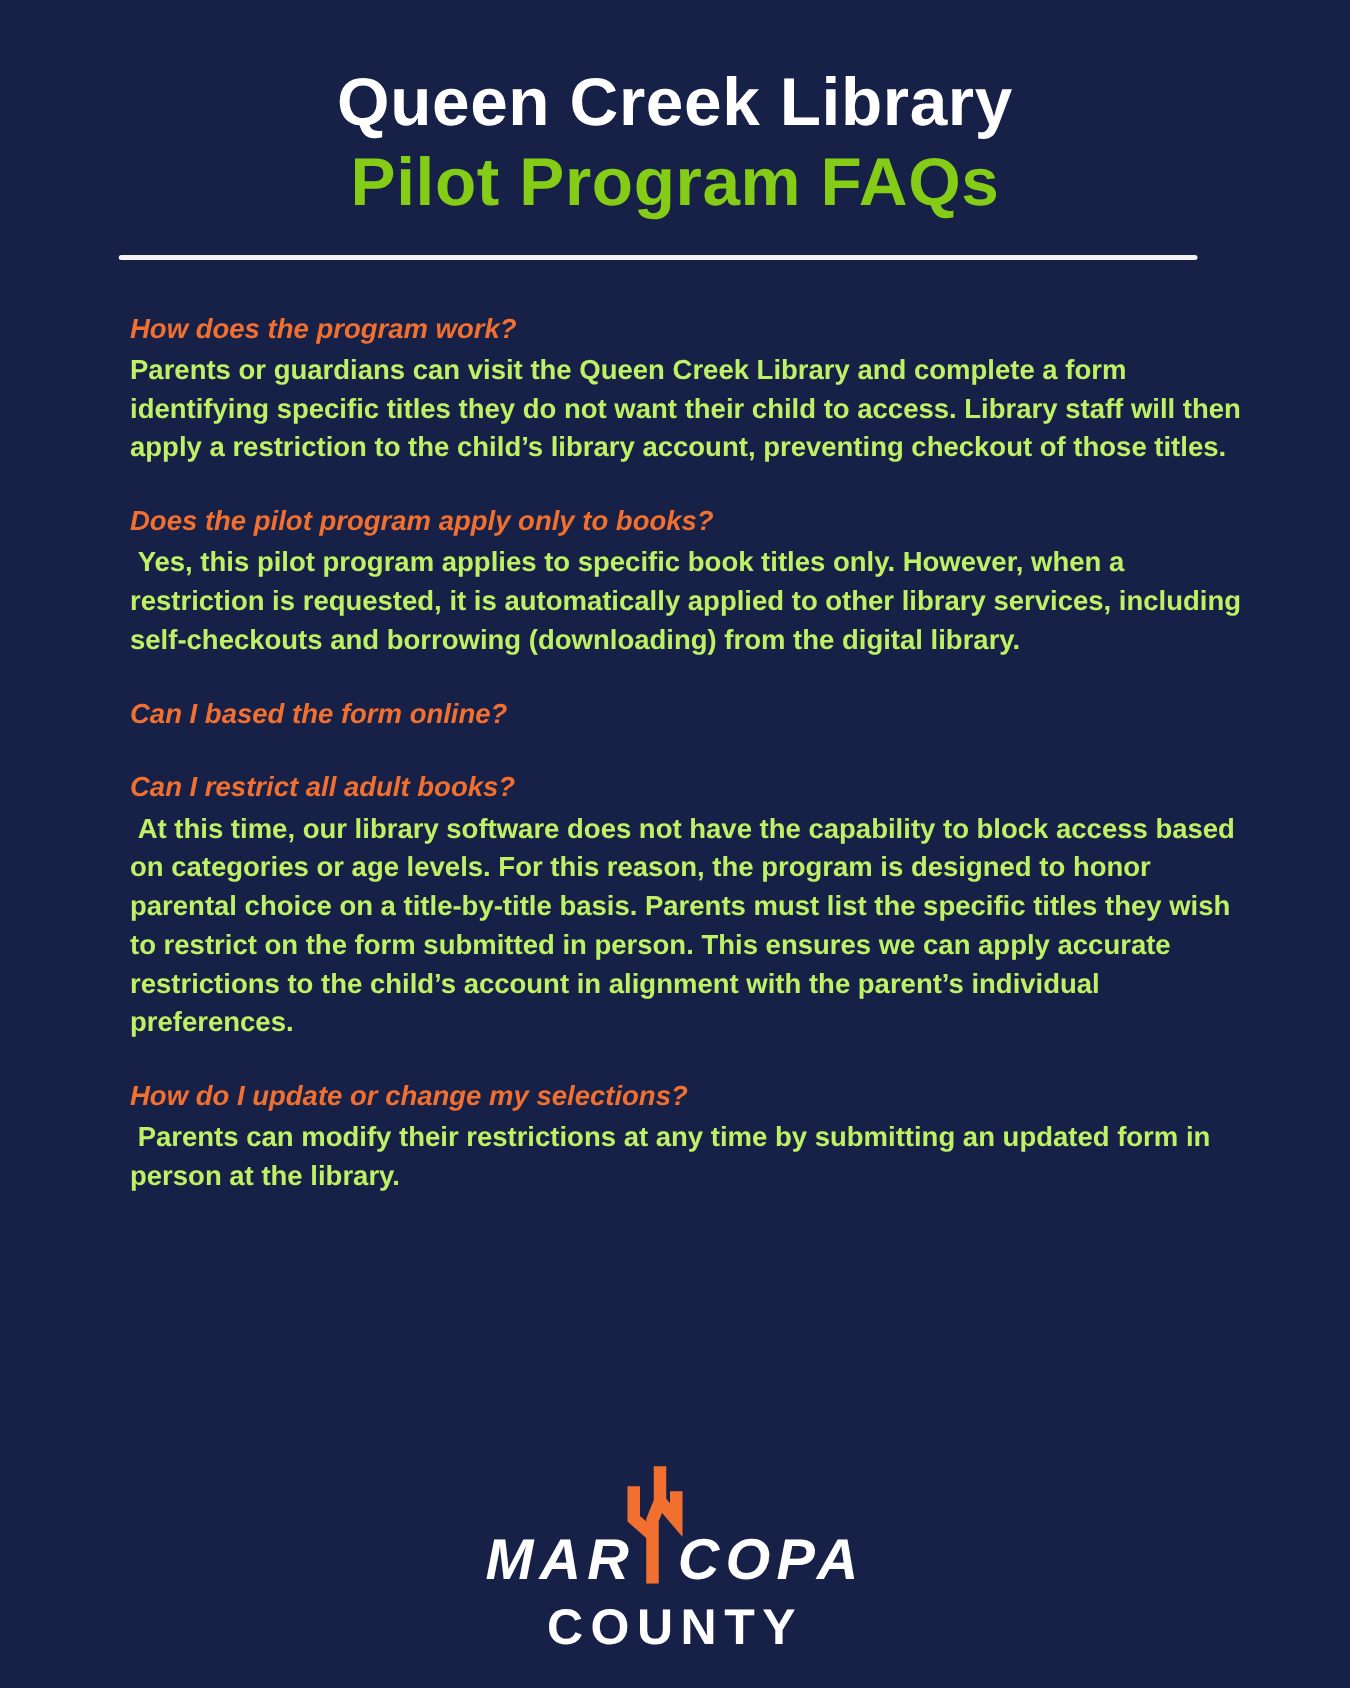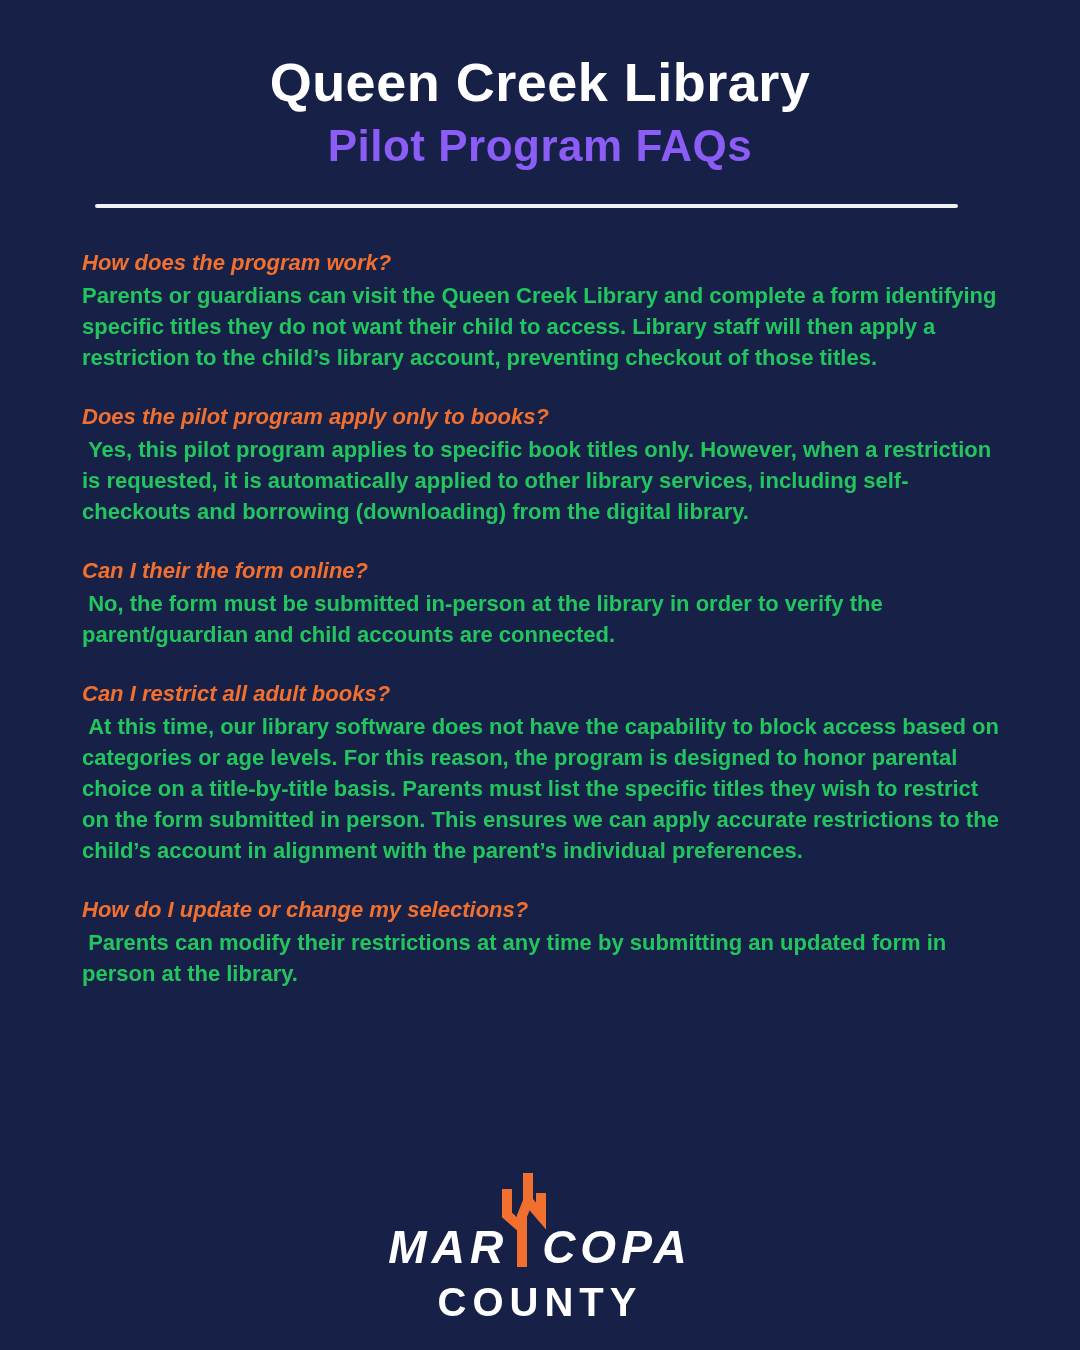--- a/index.html
+++ b/index.html
@@ -14,41 +14,41 @@
     width: 1080px; height: 956px;
     background: #172147;
     color: #ffffff;
   }
   .header { padding-top: 50px; text-align: center; }
   .title-line1 {
     font-size: 54px; font-weight: 700; color: #ffffff;
     line-height: 64px; letter-spacing: 0.5px;
   }
   .title-line2 {
-    font-size: 44px; font-weight: 700; color: #8b5cf6;
+    font-size: 54px; font-weight: 700; color: #84cc16;
     line-height: 64px; letter-spacing: 0.5px;
   }
   .divider {
     width: 863px; height: 4px;
     background: #f2f2f2;
     margin: 26px 0 0 95px;
     border-radius: 2px;
   }
-  .faq-list { padding: 40px 80px 0 82px; }
+  .faq-list { padding: 40px 80px 0 104px; }
   .faq { margin-bottom: 29px; }
   .faq-q {
     color: #F2702F;
     font-style: italic;
     font-weight: 700;
     font-size: 22px;
     line-height: 30px;
     margin-bottom: 2px;
   }
   .faq-a {
-    color: #22c55e;
+    color: #bef264;
     font-weight: 700;
     font-size: 22px;
     line-height: 31px;
     white-space: pre-wrap;
   }
   .logo {
     position: absolute;
     left: 0; right: 0;
     top: 1168px;
     text-align: center;
@@ -108,22 +108,21 @@
 
       <section class="faq">
         <h2 class="faq-q">Does the pilot program apply only to books?</h2>
         <p class="faq-a"> Yes, this pilot program applies to specific book titles only. However, when a restriction is requested, it is automatically applied to other library services, including self-checkouts and borrowing (downloading) from the digital library.</p>
       </section>
 
       <section class="faq">
       </section>
 
       <section class="faq">
-        <h2 class="faq-q">Can I their the form online?</h2>
-        <p class="faq-a"> No, the form must be submitted in-person at the library in order to verify the parent/guardian and child accounts are connected.</p>
+        <h2 class="faq-q">Can I based the form online?</h2>
       </section>
 
       <section class="faq">
         <h2 class="faq-q">Can I restrict all adult books?</h2>
         <p class="faq-a"> At this time, our library software does not have the capability to block access based on categories or age levels. For this reason, the program is designed to honor parental choice on a title-by-title basis. Parents must list the specific titles they wish to restrict on the form submitted in person. This ensures we can apply accurate restrictions to the child’s account in alignment with the parent’s individual preferences.</p>
       </section>
 
       <section class="faq">
         <h2 class="faq-q">How do I update or change my selections?</h2>
         <p class="faq-a"> Parents can modify their restrictions at any time by submitting an updated form in person at the library.</p>

